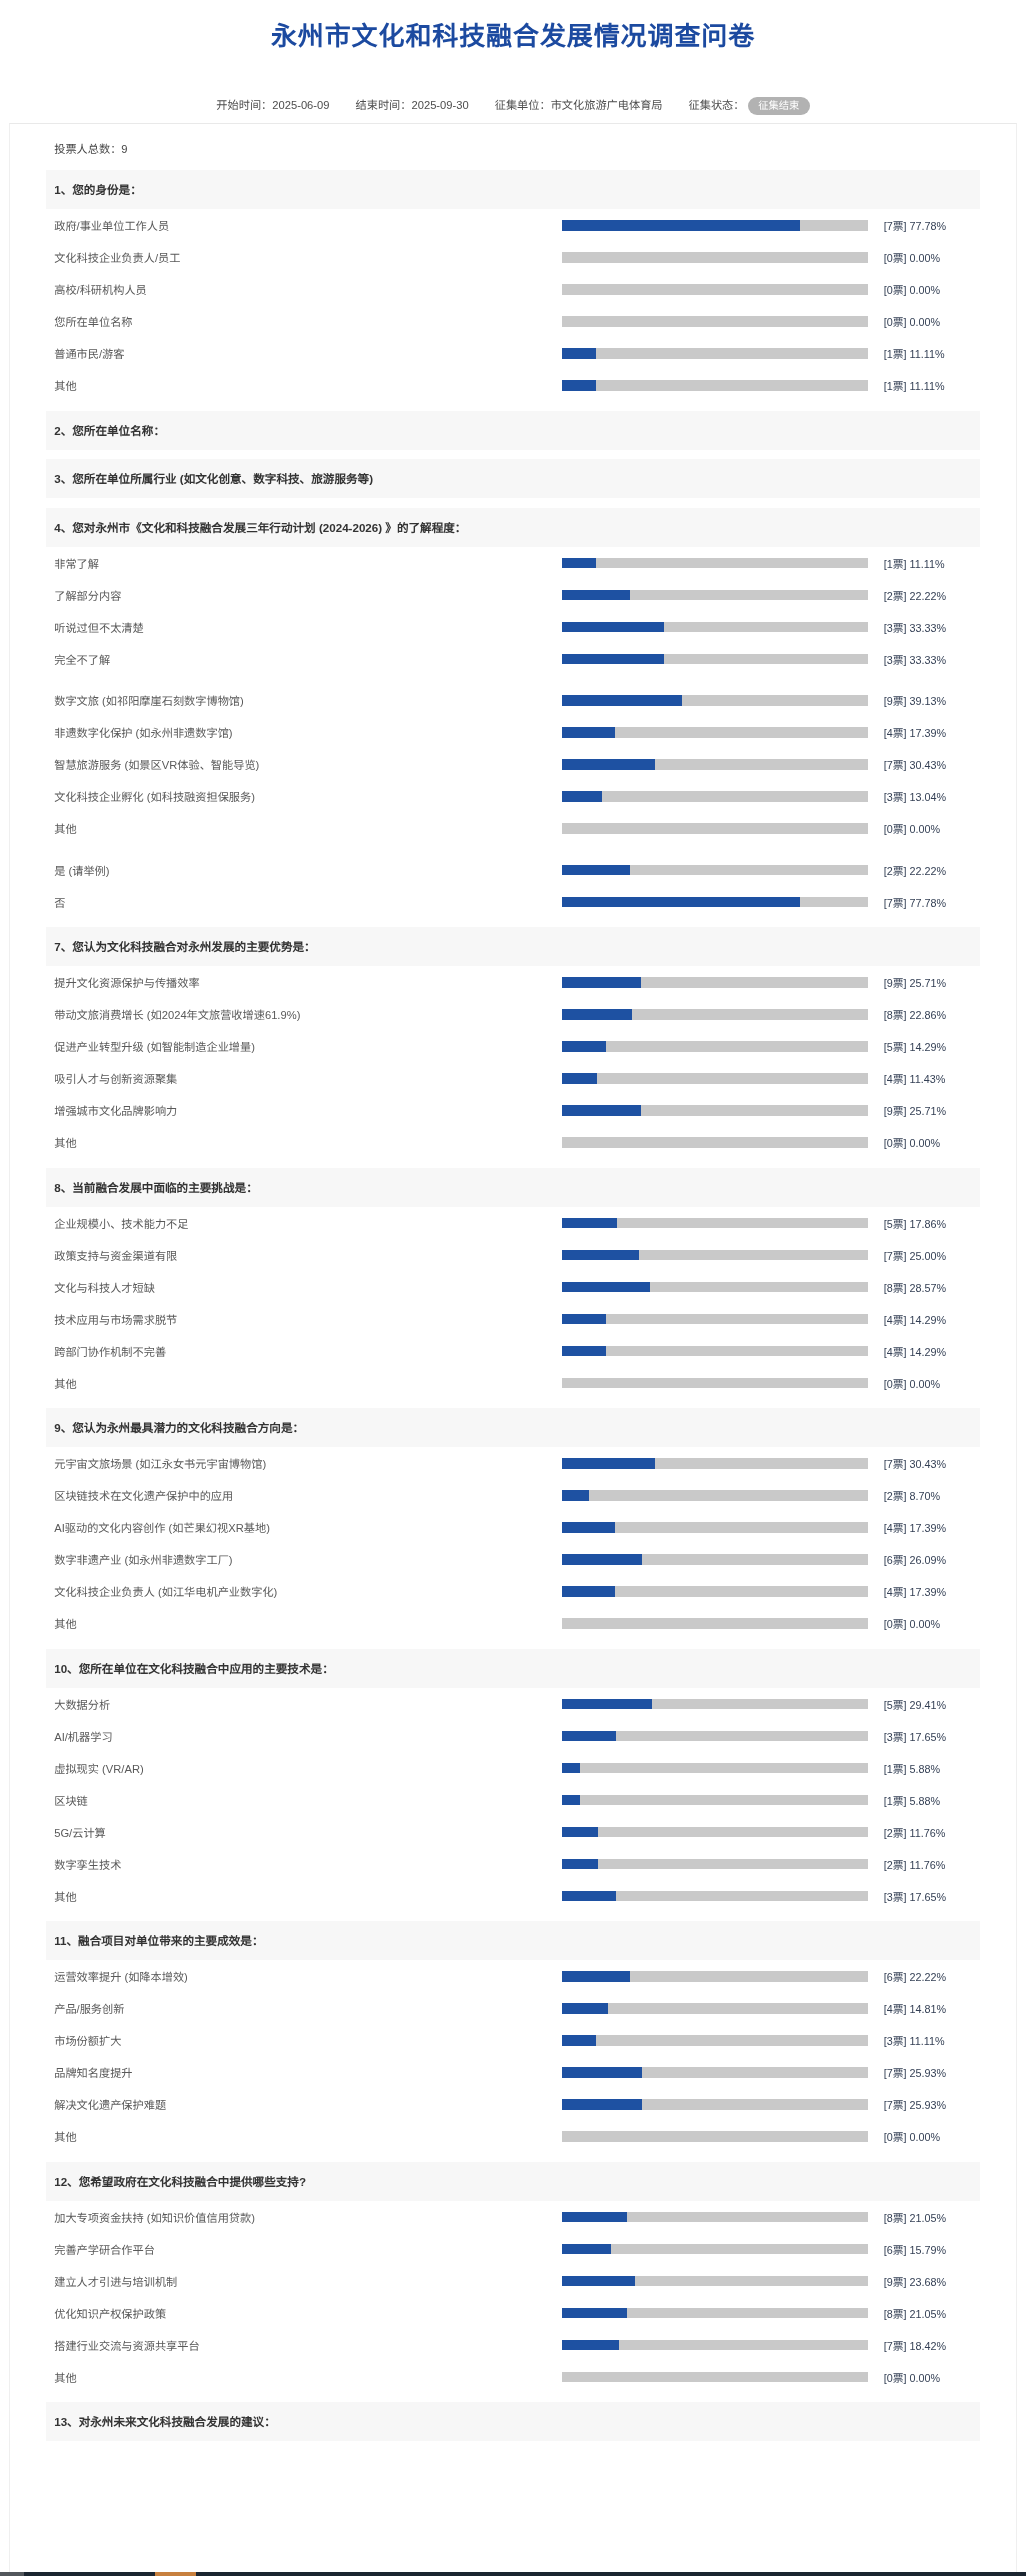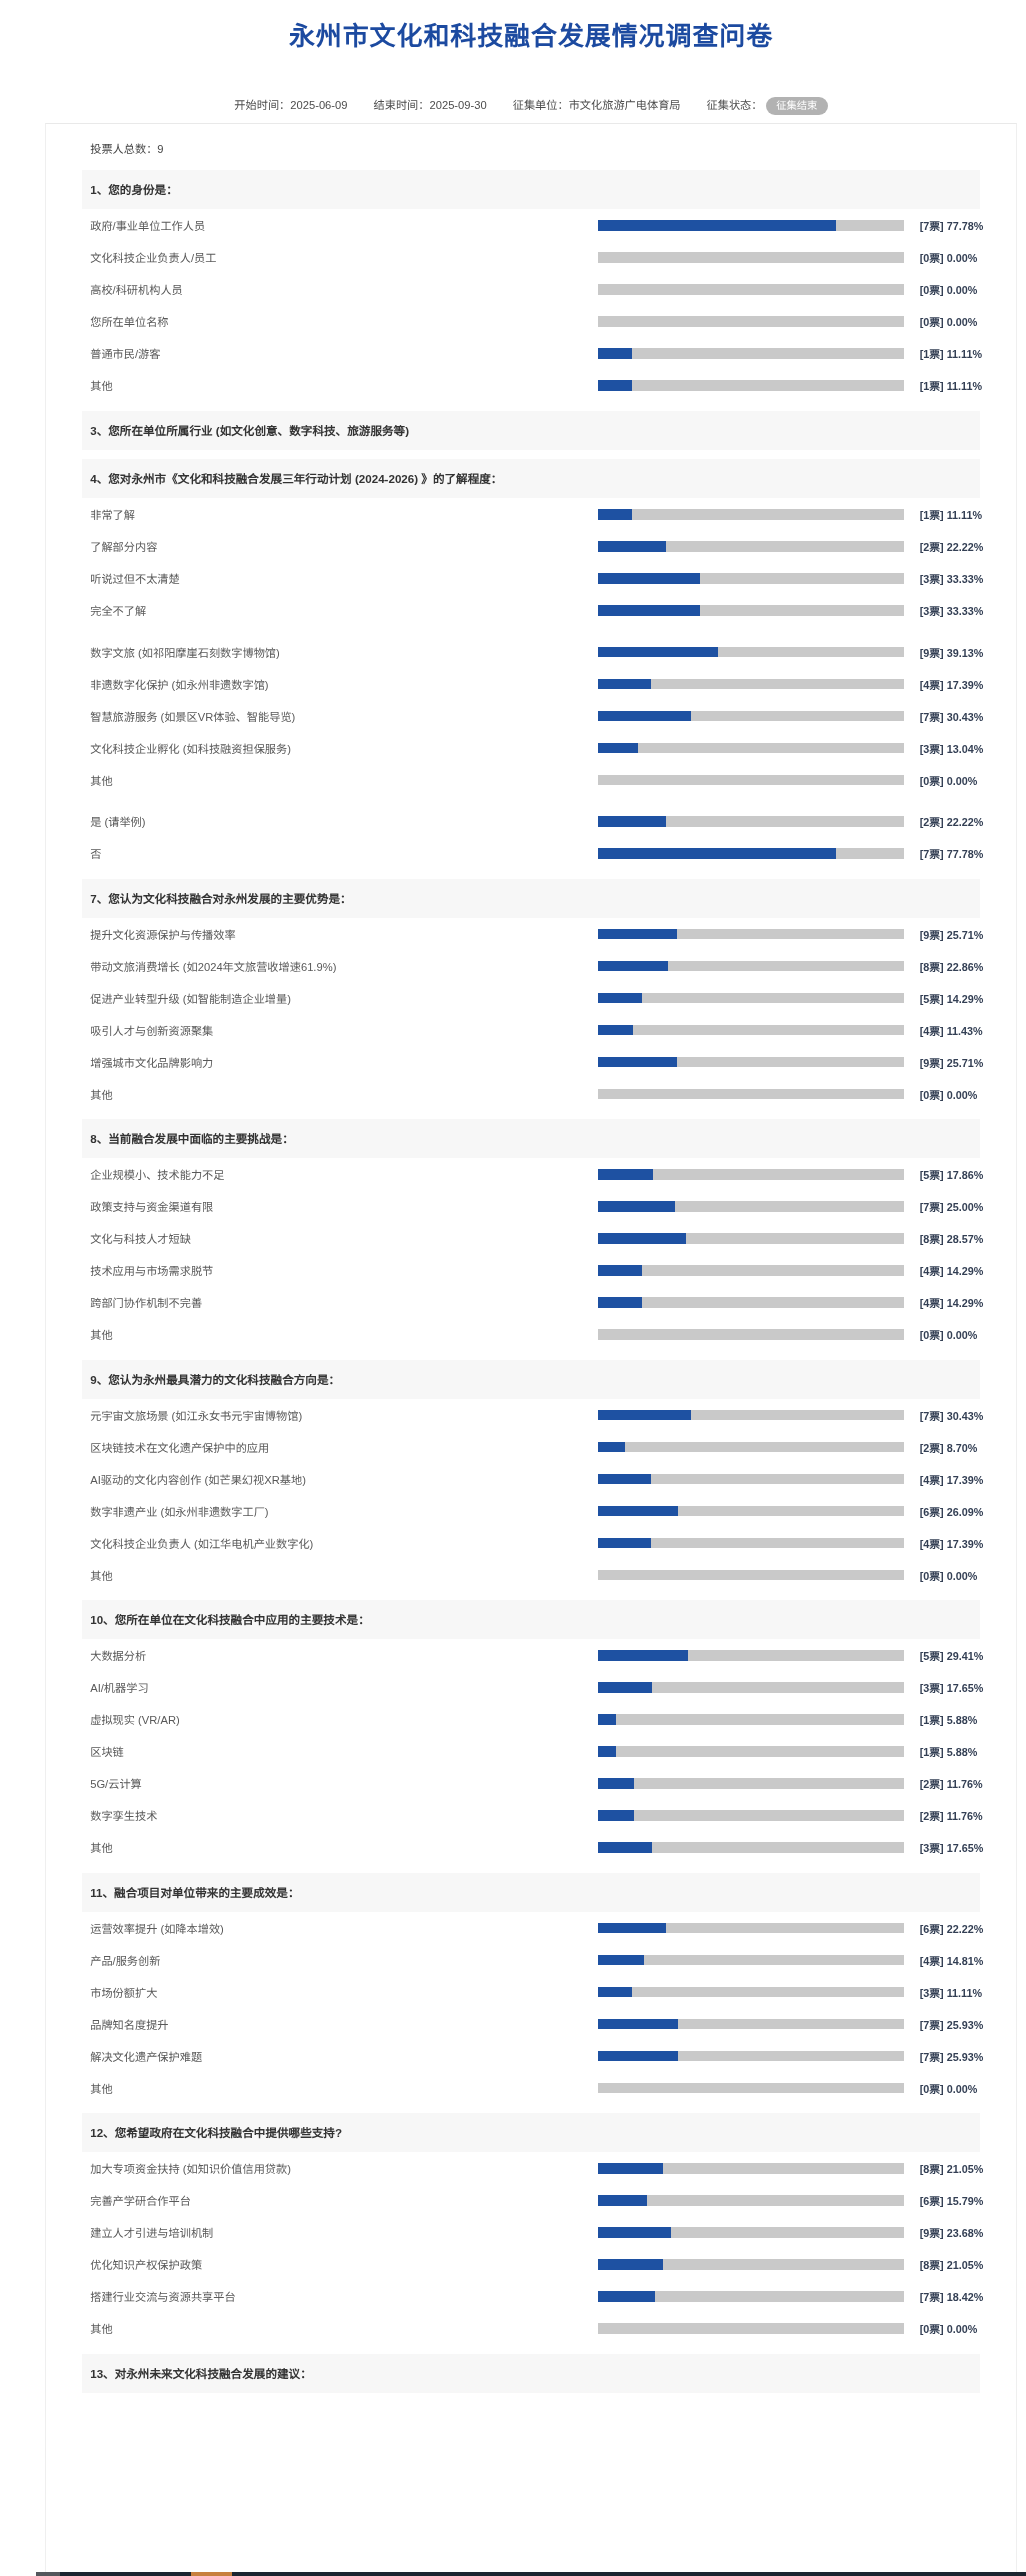--- a/index.html
+++ b/index.html
@@ -19,21 +19,20 @@
     width:1026px;
   }
   .page{
     width:1026px;
     height:2576px;
     display:flex;
     flex-direction:column;
     background:#fff;
     position:relative;
     overflow:hidden;
-    padding-left:36px;
   }
   .header{
     padding:20.7px 0 7.8px 0;
   }
   .page-title{
     text-align:center;
     font-size:26px;
     line-height:31px;
     font-weight:700;
     color:var(--title-blue);
@@ -105,21 +104,21 @@
     flex:0 0 306px;
   }
   .bar-fill{
     position:absolute;
     left:0;top:0;bottom:0;
     background:var(--accent-blue);
   }
   .opt-result{
     margin-left:15.5px;
     font-size:10.8px;
-    font-weight:700;
+    font-weight:400;
     color:var(--result-color);
     white-space:nowrap;
   }
   .bottom-strip{
     height:4.3px;
     width:100%;
     background:#1b2530;
     position:relative;
   }
   .seg{position:absolute;top:0;bottom:0;display:block;}
@@ -206,20 +205,26 @@
   <div class="opt-row">
     <div class="opt-label">其他</div>
     <div class="bar-track">
       <div class="bar-fill" style="width: 11.11%;"></div>
     </div>
     <div class="opt-result">[1票] 11.11%</div>
   </div>
 </div>
   </section>
 
+  <section class="section">
+    <div class="q-band">
+      <div class="q-title">2、您所在单位名称：</div>
+    </div>
+    <div class="options"></div>
+  </section>
 
   <section class="section">
     <div class="q-band">
       <div class="q-title">3、您所在单位所属行业 (如文化创意、数字科技、旅游服务等)</div>
     </div>
     <div class="options"></div>
   </section>
 
   <section class="section">
     <div class="q-band">

